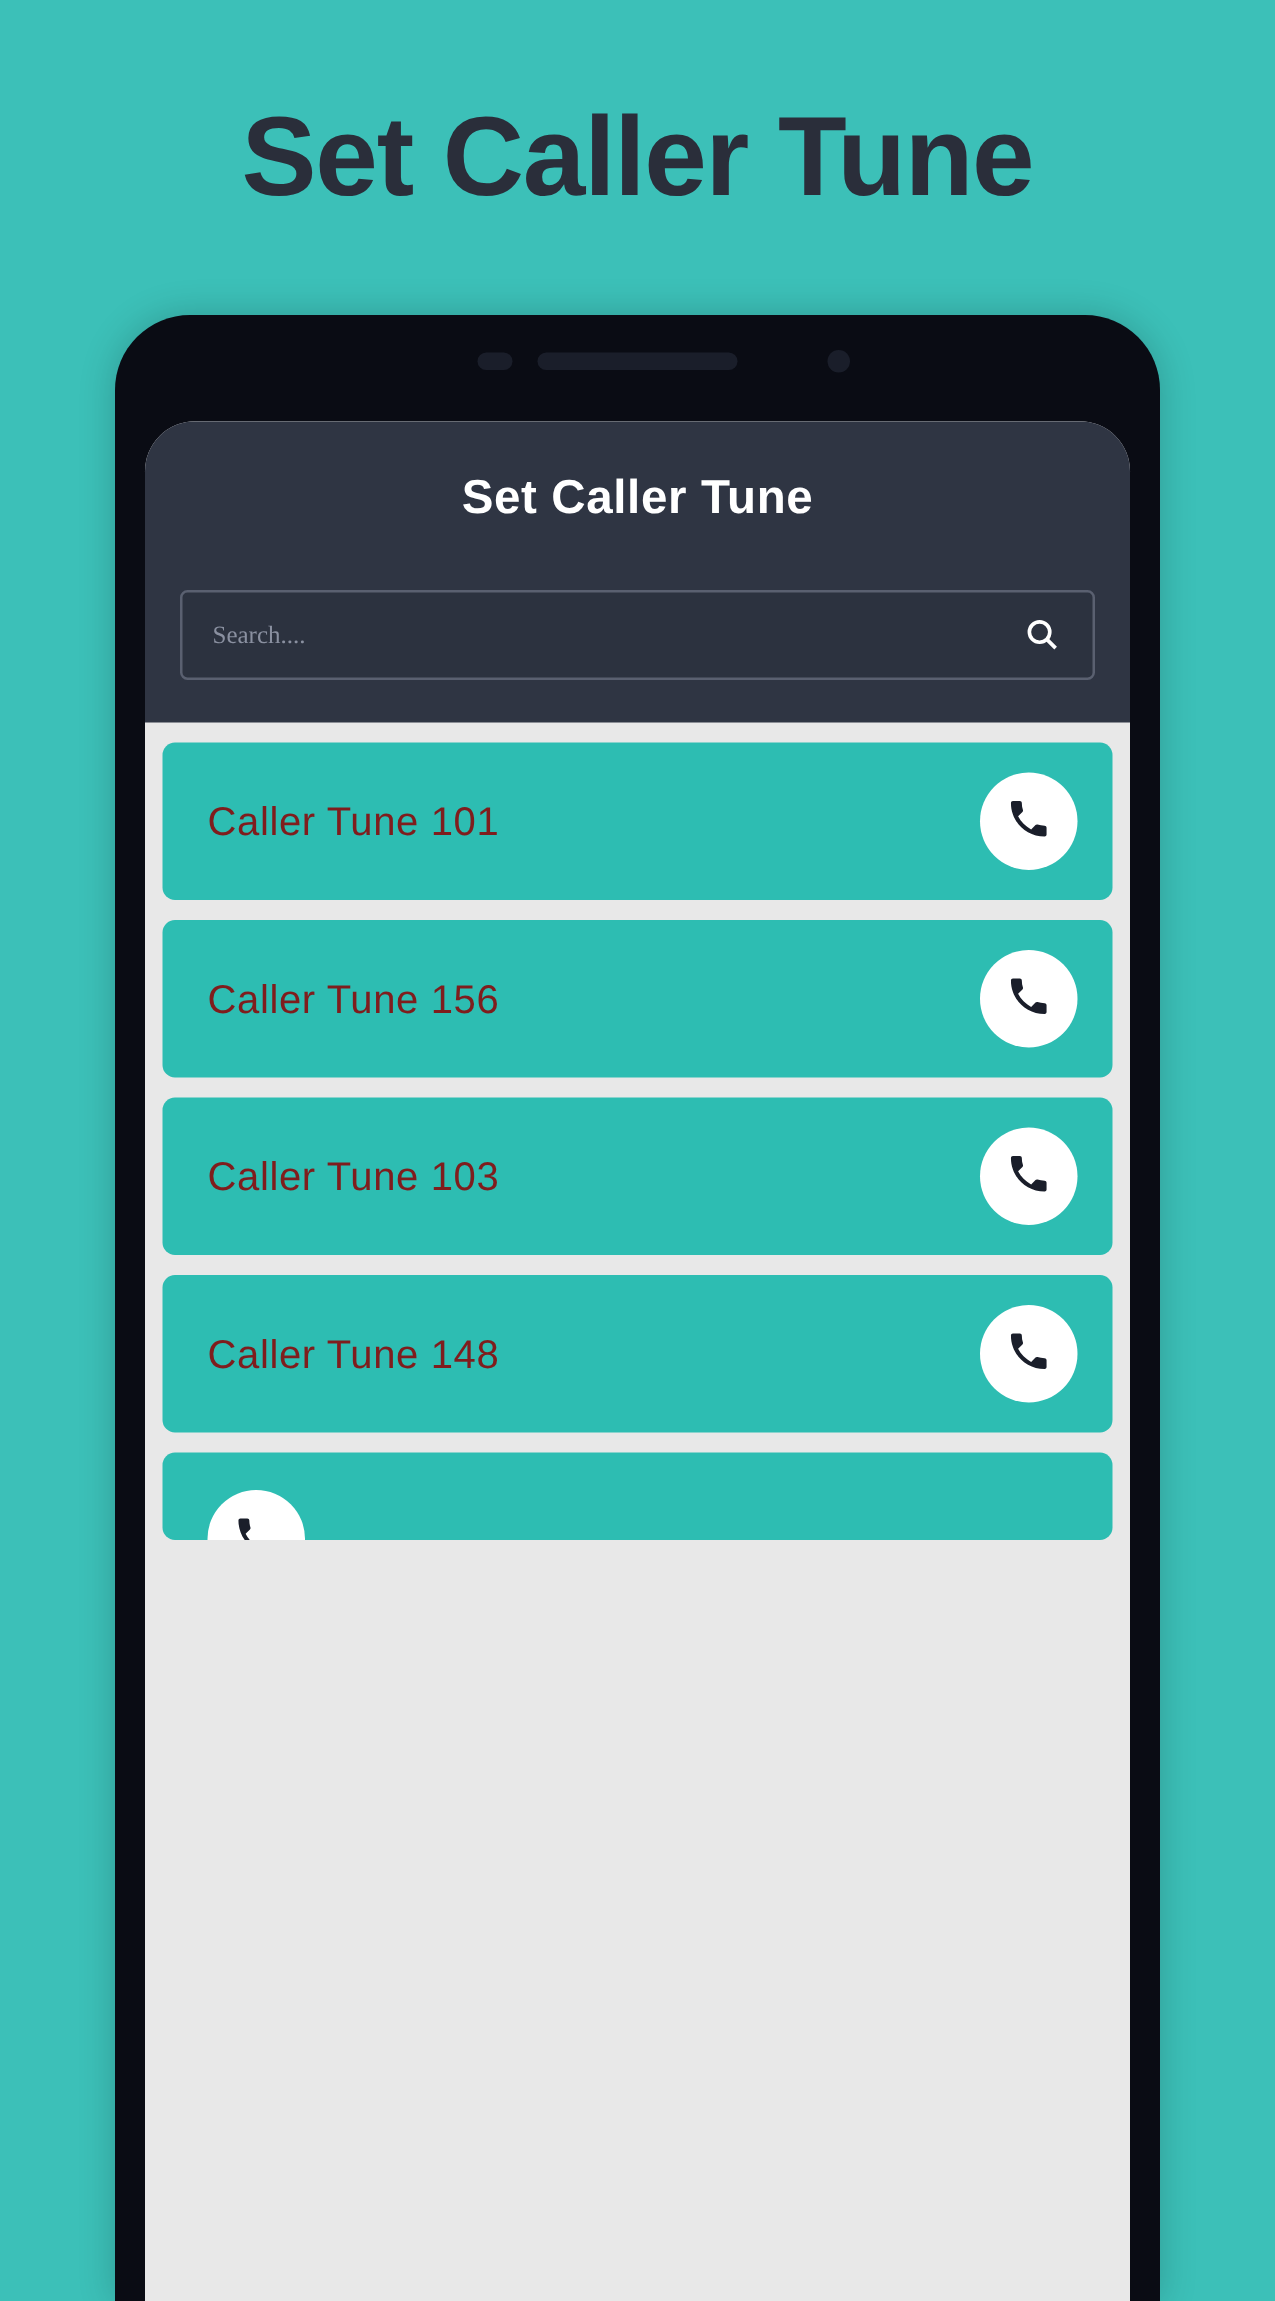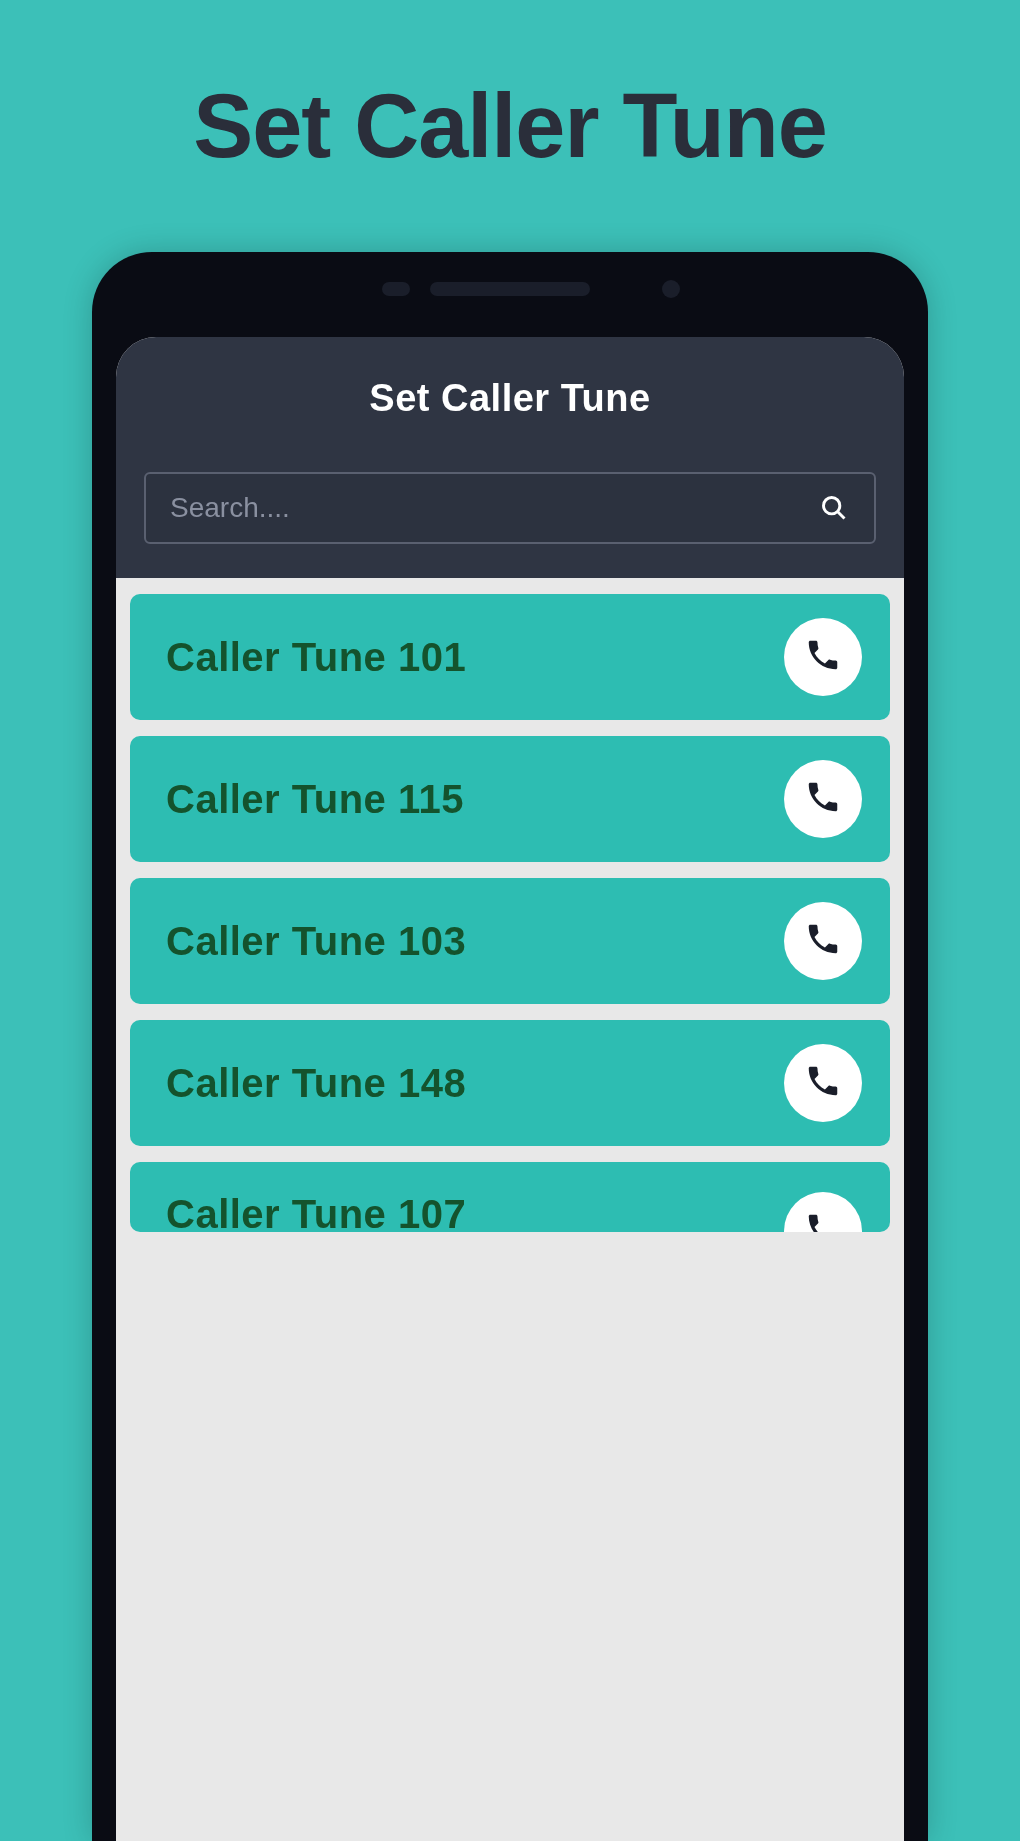--- a/index.html
+++ b/index.html
@@ -90,22 +90,22 @@
       border-radius: 6px;
       padding: 18px 24px;
       background: rgba(0,0,0,0.05);
     }
     .search-input {
       flex: 1;
       background: transparent;
       border: none;
       outline: none;
       color: #8a90a0;
-      font-size: 28px;
-      font-family: Liberation Sans, sans-serif;
+      font-size: 20px;
+      font-family: Liberation Serif, serif;
     }
     .search-input::placeholder {
       color: #8a90a0;
     }
     .search-icon {
       width: 32px;
       height: 32px;
       display: flex;
       align-items: center;
       justify-content: center;
@@ -123,23 +123,23 @@
     .list-item {
       display: flex;
       align-items: center;
       justify-content: space-between;
       background: #2dbdb2;
       border-radius: 10px;
       padding: 24px 28px 24px 36px;
       margin-bottom: 16px;
     }
     .item-label {
-      color: #14532d;
-      font-size: 40px;
-      font-weight: 700;
+      color: #7f1d1d;
+      font-size: 32px;
+      font-weight: 400;
       letter-spacing: 0.5px;
     }
     .phone-button {
       width: 78px;
       height: 78px;
       background: #ffffff;
       border-radius: 50%;
       display: flex;
       align-items: center;
       justify-content: center;
@@ -188,21 +188,21 @@
         <div class="phone-button">
           <span>
             <svg viewBox="0 0 24 24">
                 <path d="M6.62 10.79c1.44 2.83 3.76 5.14 6.59 6.59l2.2-2.2c.27-.27.67-.36 1.02-.24 1.12.37 2.33.57 3.57.57.55 0 1 .45 1 1V20c0 .55-.45 1-1 1-9.39 0-17-7.61-17-17 0-.55.45-1 1-1h3.5c.55 0 1 .45 1 1 0 1.25.2 2.45.57 3.57.11.35.03.74-.25 1.02l-2.2 2.2z"></path>
               </svg>
           </span>
         </div>
       </div>
 
       <div class="list-item">
-        <span class="item-label">Caller Tune 115</span>
+        <span class="item-label">Caller Tune 156</span>
         <div class="phone-button">
           <span>
             <svg viewBox="0 0 24 24">
                 <path d="M6.62 10.79c1.44 2.83 3.76 5.14 6.59 6.59l2.2-2.2c.27-.27.67-.36 1.02-.24 1.12.37 2.33.57 3.57.57.55 0 1 .45 1 1V20c0 .55-.45 1-1 1-9.39 0-17-7.61-17-17 0-.55.45-1 1-1h3.5c.55 0 1 .45 1 1 0 1.25.2 2.45.57 3.57.11.35.03.74-.25 1.02l-2.2 2.2z"></path>
               </svg>
           </span>
         </div>
       </div>
 
       <div class="list-item">
@@ -223,21 +223,20 @@
           <span>
             <svg viewBox="0 0 24 24">
                 <path d="M6.62 10.79c1.44 2.83 3.76 5.14 6.59 6.59l2.2-2.2c.27-.27.67-.36 1.02-.24 1.12.37 2.33.57 3.57.57.55 0 1 .45 1 1V20c0 .55-.45 1-1 1-9.39 0-17-7.61-17-17 0-.55.45-1 1-1h3.5c.55 0 1 .45 1 1 0 1.25.2 2.45.57 3.57.11.35.03.74-.25 1.02l-2.2 2.2z"></path>
               </svg>
           </span>
         </div>
       </div>
 
 
       <div class="list-item partial">
-        <span class="item-label">Caller Tune 107</span>
         <div class="phone-button">
           <span>
             <svg viewBox="0 0 24 24">
                 <path d="M6.62 10.79c1.44 2.83 3.76 5.14 6.59 6.59l2.2-2.2c.27-.27.67-.36 1.02-.24 1.12.37 2.33.57 3.57.57.55 0 1 .45 1 1V20c0 .55-.45 1-1 1-9.39 0-17-7.61-17-17 0-.55.45-1 1-1h3.5c.55 0 1 .45 1 1 0 1.25.2 2.45.57 3.57.11.35.03.74-.25 1.02l-2.2 2.2z"></path>
               </svg>
           </span>
         </div>
       </div>
     </div>
   </div>

